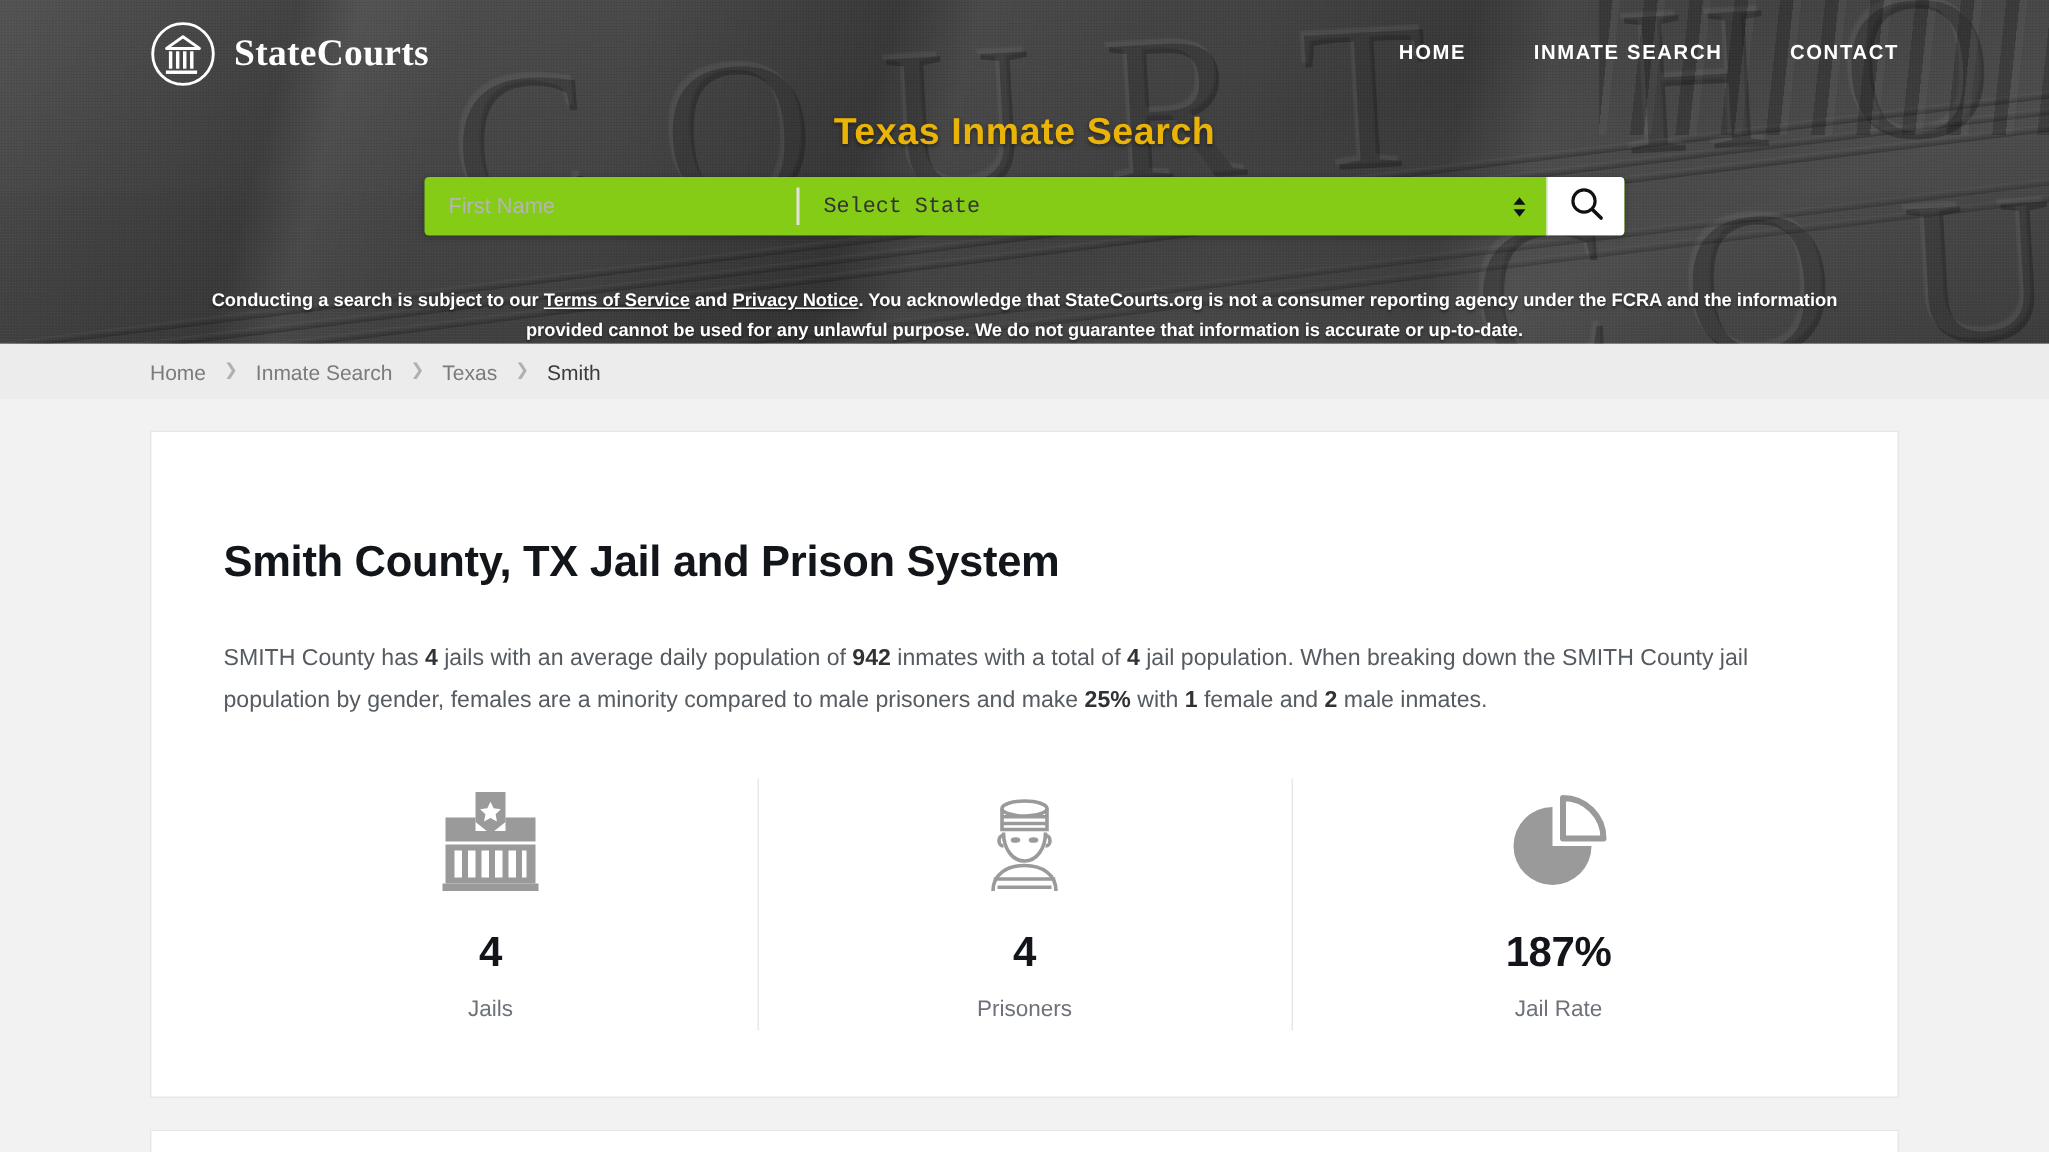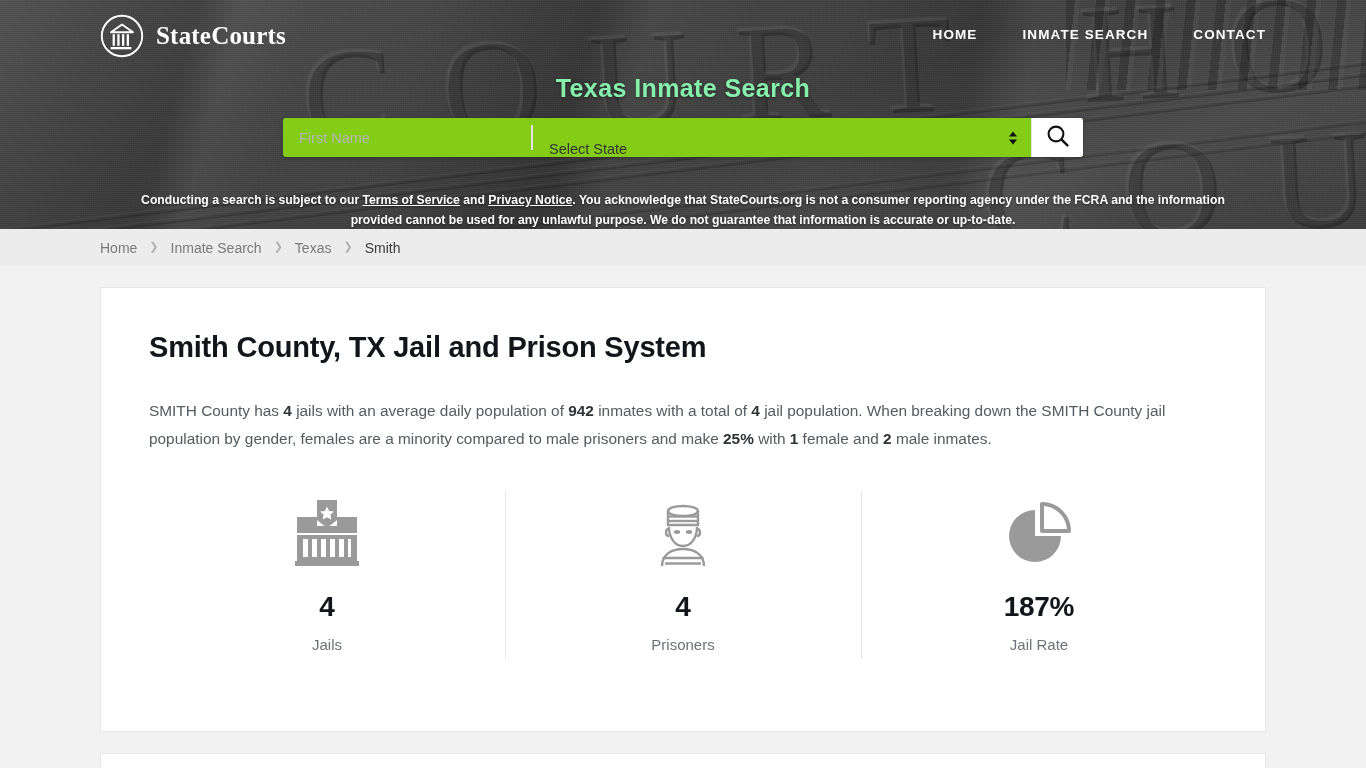--- a/index.html
+++ b/index.html
@@ -152,21 +152,21 @@
     text-decoration: none;
     white-space: nowrap;
   }
 
   
   .hero-title {
     position: absolute;
     top: 74px;
     left: 0; right: 0;
     text-align: center;
-    color: #86efac;
+    color: #eab308;
     font-size: 25px;
     font-weight: 700;
     letter-spacing: .4px;
     text-shadow: 0 1px 3px rgba(0,0,0,.45);
   }
 
   
   .searchbar {
     position: absolute;
     left: 283px;
@@ -195,22 +195,23 @@
   .vdiv {
     width: 1px;
     background: #e2e2e2;
     margin: 7px 0;
     flex: 0 0 1px;
   }
   .fld-state {
     flex: 1 1 auto;
     position: relative;
     display: flex;
-    align-items: flex-end;
+    align-items: center;
     padding: 0 16px;
+    font-family: Liberation Mono, monospace;
   }
   .fld-state .sel-text {
     font-size: 14.5px;
     color: #333;
   }
   .spinner {
     position: absolute;
     right: 14px;
     top: 50%;
     transform: translateY(-50%);
@@ -297,20 +298,21 @@
   }
   .card-one { padding: 43px 48px 0 48px; height: 445px; }
   .card-two { margin-top: 21px; height: 120px; }
 
   h1.page-title {
     font-size: 29px;
     font-weight: 700;
     color: #12151a;
     letter-spacing: -.2px;
     margin-bottom: 33px;
+    margin-top: 28px;
   }
 
   p.summary {
     font-size: 15.4px;
     line-height: 28px;
     color: #555b60;
     max-width: 1055px;
   }
   p.summary b { color: #2f3336; font-weight: 700; }
 

